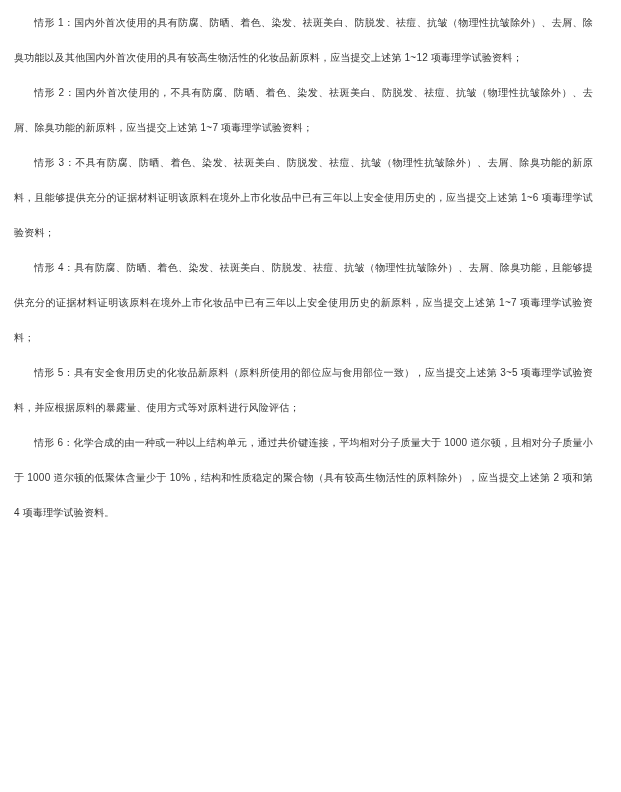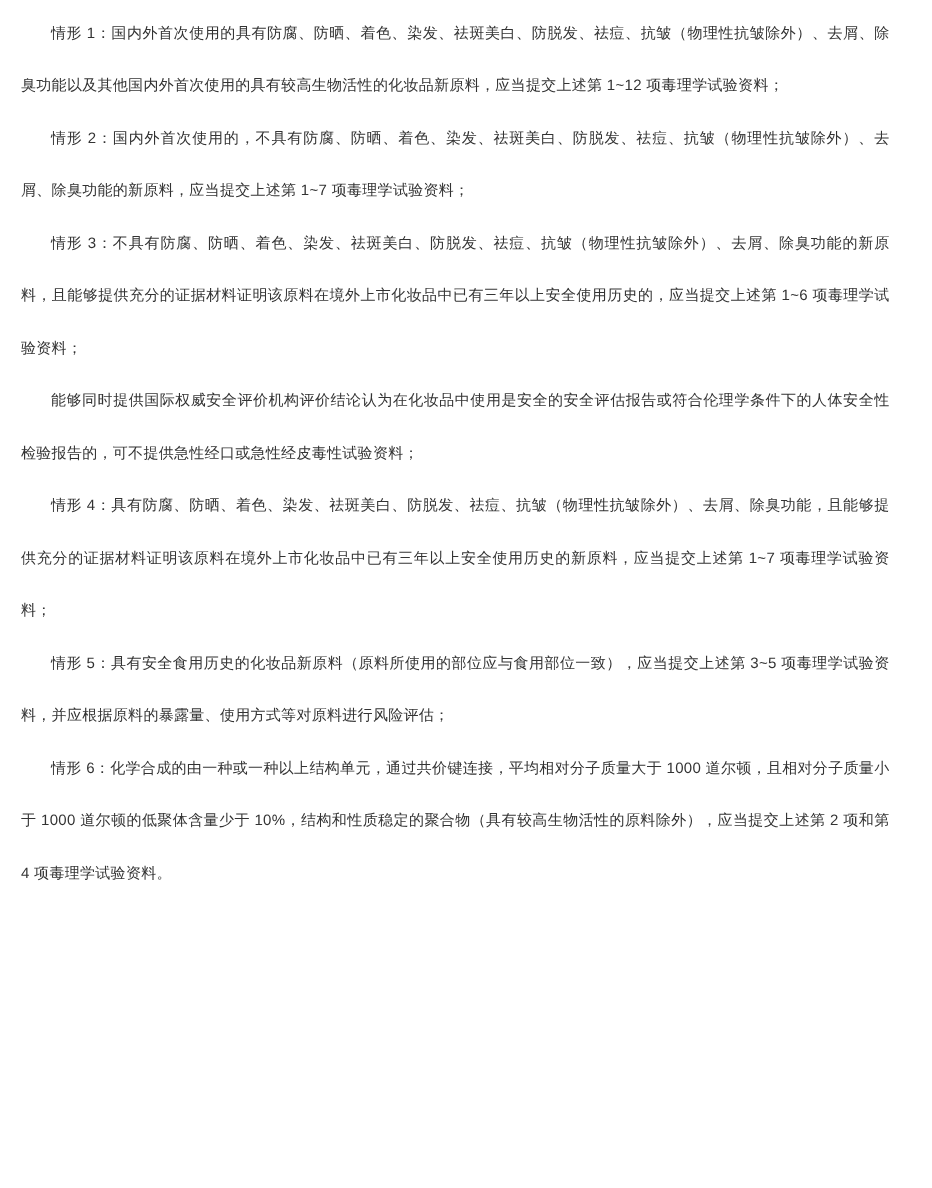--- a/index.html
+++ b/index.html
@@ -33,17 +33,16 @@
     word-break: break-all;
   }
 </style>
 </head>
 <body>
 
 <div class="document-page">
   <p>情形 1：国内外首次使用的具有防腐、防晒、着色、染发、祛斑美白、防脱发、祛痘、抗皱（物理性抗皱除外）、去屑、除臭功能以及其他国内外首次使用的具有较高生物活性的化妆品新原料，应当提交上述第 1~12 项毒理学试验资料；</p>
   <p>情形 2：国内外首次使用的，不具有防腐、防晒、着色、染发、祛斑美白、防脱发、祛痘、抗皱（物理性抗皱除外）、去屑、除臭功能的新原料，应当提交上述第 1~7 项毒理学试验资料；</p>
   <p>情形 3：不具有防腐、防晒、着色、染发、祛斑美白、防脱发、祛痘、抗皱（物理性抗皱除外）、去屑、除臭功能的新原料，且能够提供充分的证据材料证明该原料在境外上市化妆品中已有三年以上安全使用历史的，应当提交上述第 1~6 项毒理学试验资料；</p>
-  <p>能够同时提供国际权威安全评价机构评价结论认为在化妆品中使用是安全的安全评估报告或符合伦理学条件下的人体安全性检验报告的，可不提供急性经口或急性经皮毒性试验资料；</p>
   <p>情形 4：具有防腐、防晒、着色、染发、祛斑美白、防脱发、祛痘、抗皱（物理性抗皱除外）、去屑、除臭功能，且能够提供充分的证据材料证明该原料在境外上市化妆品中已有三年以上安全使用历史的新原料，应当提交上述第 1~7 项毒理学试验资料；</p>
   <p>情形 5：具有安全食用历史的化妆品新原料（原料所使用的部位应与食用部位一致），应当提交上述第 3~5 项毒理学试验资料，并应根据原料的暴露量、使用方式等对原料进行风险评估；</p>
   <p>情形 6：化学合成的由一种或一种以上结构单元，通过共价键连接，平均相对分子质量大于 1000 道尔顿，且相对分子质量小于 1000 道尔顿的低聚体含量少于 10%，结构和性质稳定的聚合物（具有较高生物活性的原料除外），应当提交上述第 2 项和第 4 项毒理学试验资料。</p>
 </div>
 
 </body></html>

